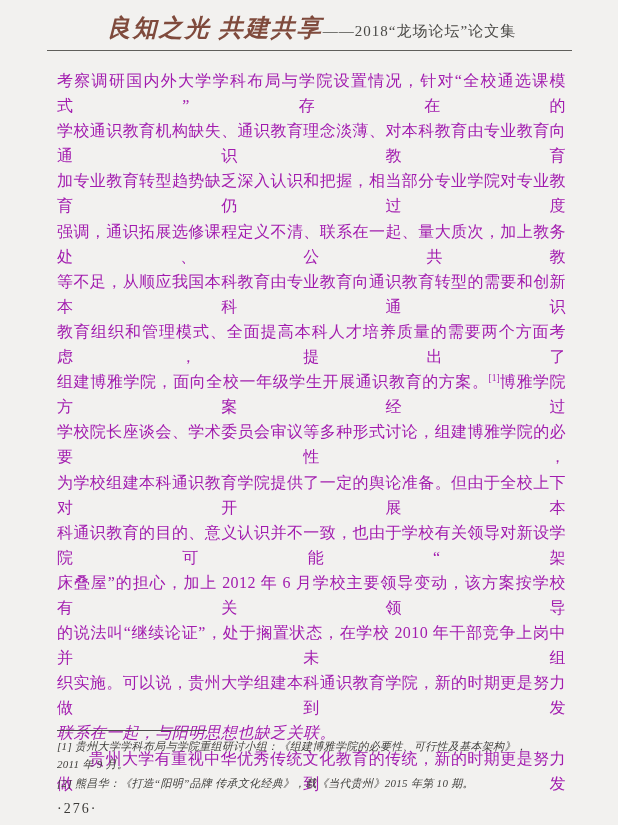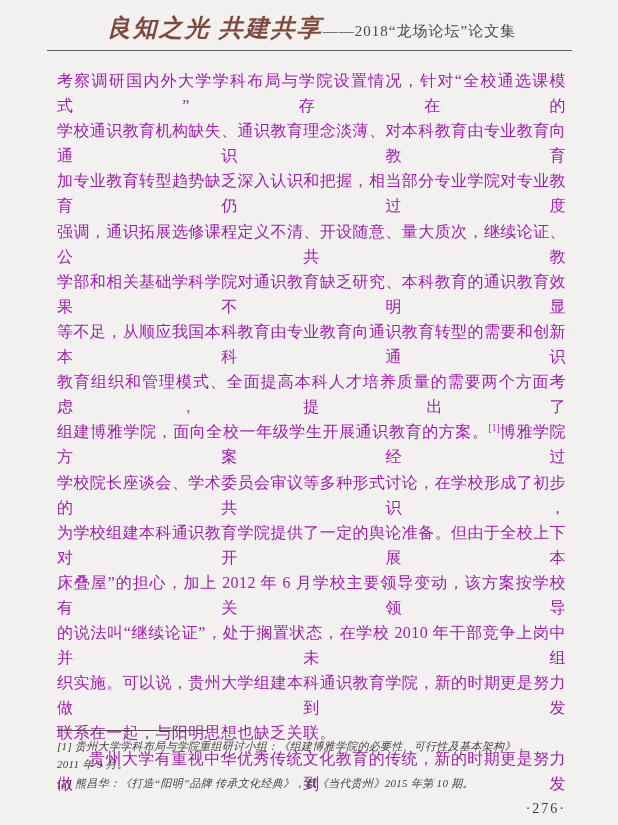--- a/index.html
+++ b/index.html
@@ -49,20 +49,21 @@
     font-size: 16px;
     line-height: 25.1px;
     color: #a21caf;
     text-align: justify;
     text-align-last: justify;
     text-justify: inter-ideograph;
     letter-spacing: 0.4px;
   }
   .line-last {
     text-align-last: left;
+    font-style: italic;
   }
   .line-indent {
     text-indent: 2em;
   }
   sup.fnref {
     font-size: 9.5px;
     line-height: 0;
     vertical-align: super;
     letter-spacing: 0;
   }
@@ -81,21 +82,21 @@
   .fn-line {
     font-size: 11px;
     line-height: 18.5px;
     font-style: italic;
     color: #3f3e3b;
     text-align: justify;
     letter-spacing: 0.3px;
   }
   .page-number {
     margin-top: 9px;
-    text-align: right;
+    text-align: left;
     font-size: 14px;
     font-style: normal;
     color: #3b3a38;
     letter-spacing: 2px;
   }
 </style>
 </head>
 <body>
 
 <div class="page">
@@ -103,27 +104,27 @@
   <header class="page-header">
     <span class="calligraphy">良知之光 共建共享</span><span class="header-rest">——2018“龙场论坛”论文集</span>
     <hr class="header-rule">
   </header>
 
   <main class="body-text">
 
   <div class="line">考察调研国内外大学学科布局与学院设置情况，针对“全校通选课模式”存在的</div>
       <div class="line">学校通识教育机构缺失、通识教育理念淡薄、对本科教育由专业教育向通识教育</div>
       <div class="line">加专业教育转型趋势缺乏深入认识和把握，相当部分专业学院对专业教育仍过度</div>
-      <div class="line">强调，通识拓展选修课程定义不清、开设随意、量大质次，继续论证、公共教</div>
-      <div class="line">学部和相关基础学科学院对通识教育缺乏研究、本科教育的通识教育效果不明显</div>
+      <div class="line">强调，通识拓展选修课程定义不清、联系在一起、量大质次，加上教务处、公共教</div>
       <div class="line">等不足，从顺应我国本科教育由专业教育向通识教育转型的需要和创新本科通识</div>
       <div class="line">教育组织和管理模式、全面提高本科人才培养质量的需要两个方面考虑，提出了</div>
       <div class="line">组建博雅学院，面向全校一年级学生开展通识教育的方案。<sup class="fnref">[1]</sup>博雅学院方案经过</div>
-      <div class="line">学校院长座谈会、学术委员会审议等多种形式讨论，在学校形成了初步的共识，</div>
+      <div class="line">学校院长座谈会、学术委员会审议等多种形式讨论，组建博雅学院的必要性，</div>
       <div class="line">为学校组建本科通识教育学院提供了一定的舆论准备。但由于全校上下对开展本</div>
+      <div class="line">科通识教育的目的、意义认识并不一致，也由于学校有关领导对新设学院可能“架</div>
       <div class="line">床叠屋”的担心，加上 2012 年 6 月学校主要领导变动，该方案按学校有关领导</div>
       <div class="line">的说法叫“继续论证”，处于搁置状态，在学校 2010 年干部竞争上岗中并未组</div>
       <div class="line">织实施。可以说，贵州大学组建本科通识教育学院，新的时期更是努力做到发</div>
       <div class="line line-last">联系在一起，与阳明思想也缺乏关联。</div>
       <div class="line line-indent">贵州大学有重视中华优秀传统文化教育的传统，新的时期更是努力做到发</div>
     </main>
 
   <footer class="page-footer">
     <div class="fn-rule"></div>
     <div>

